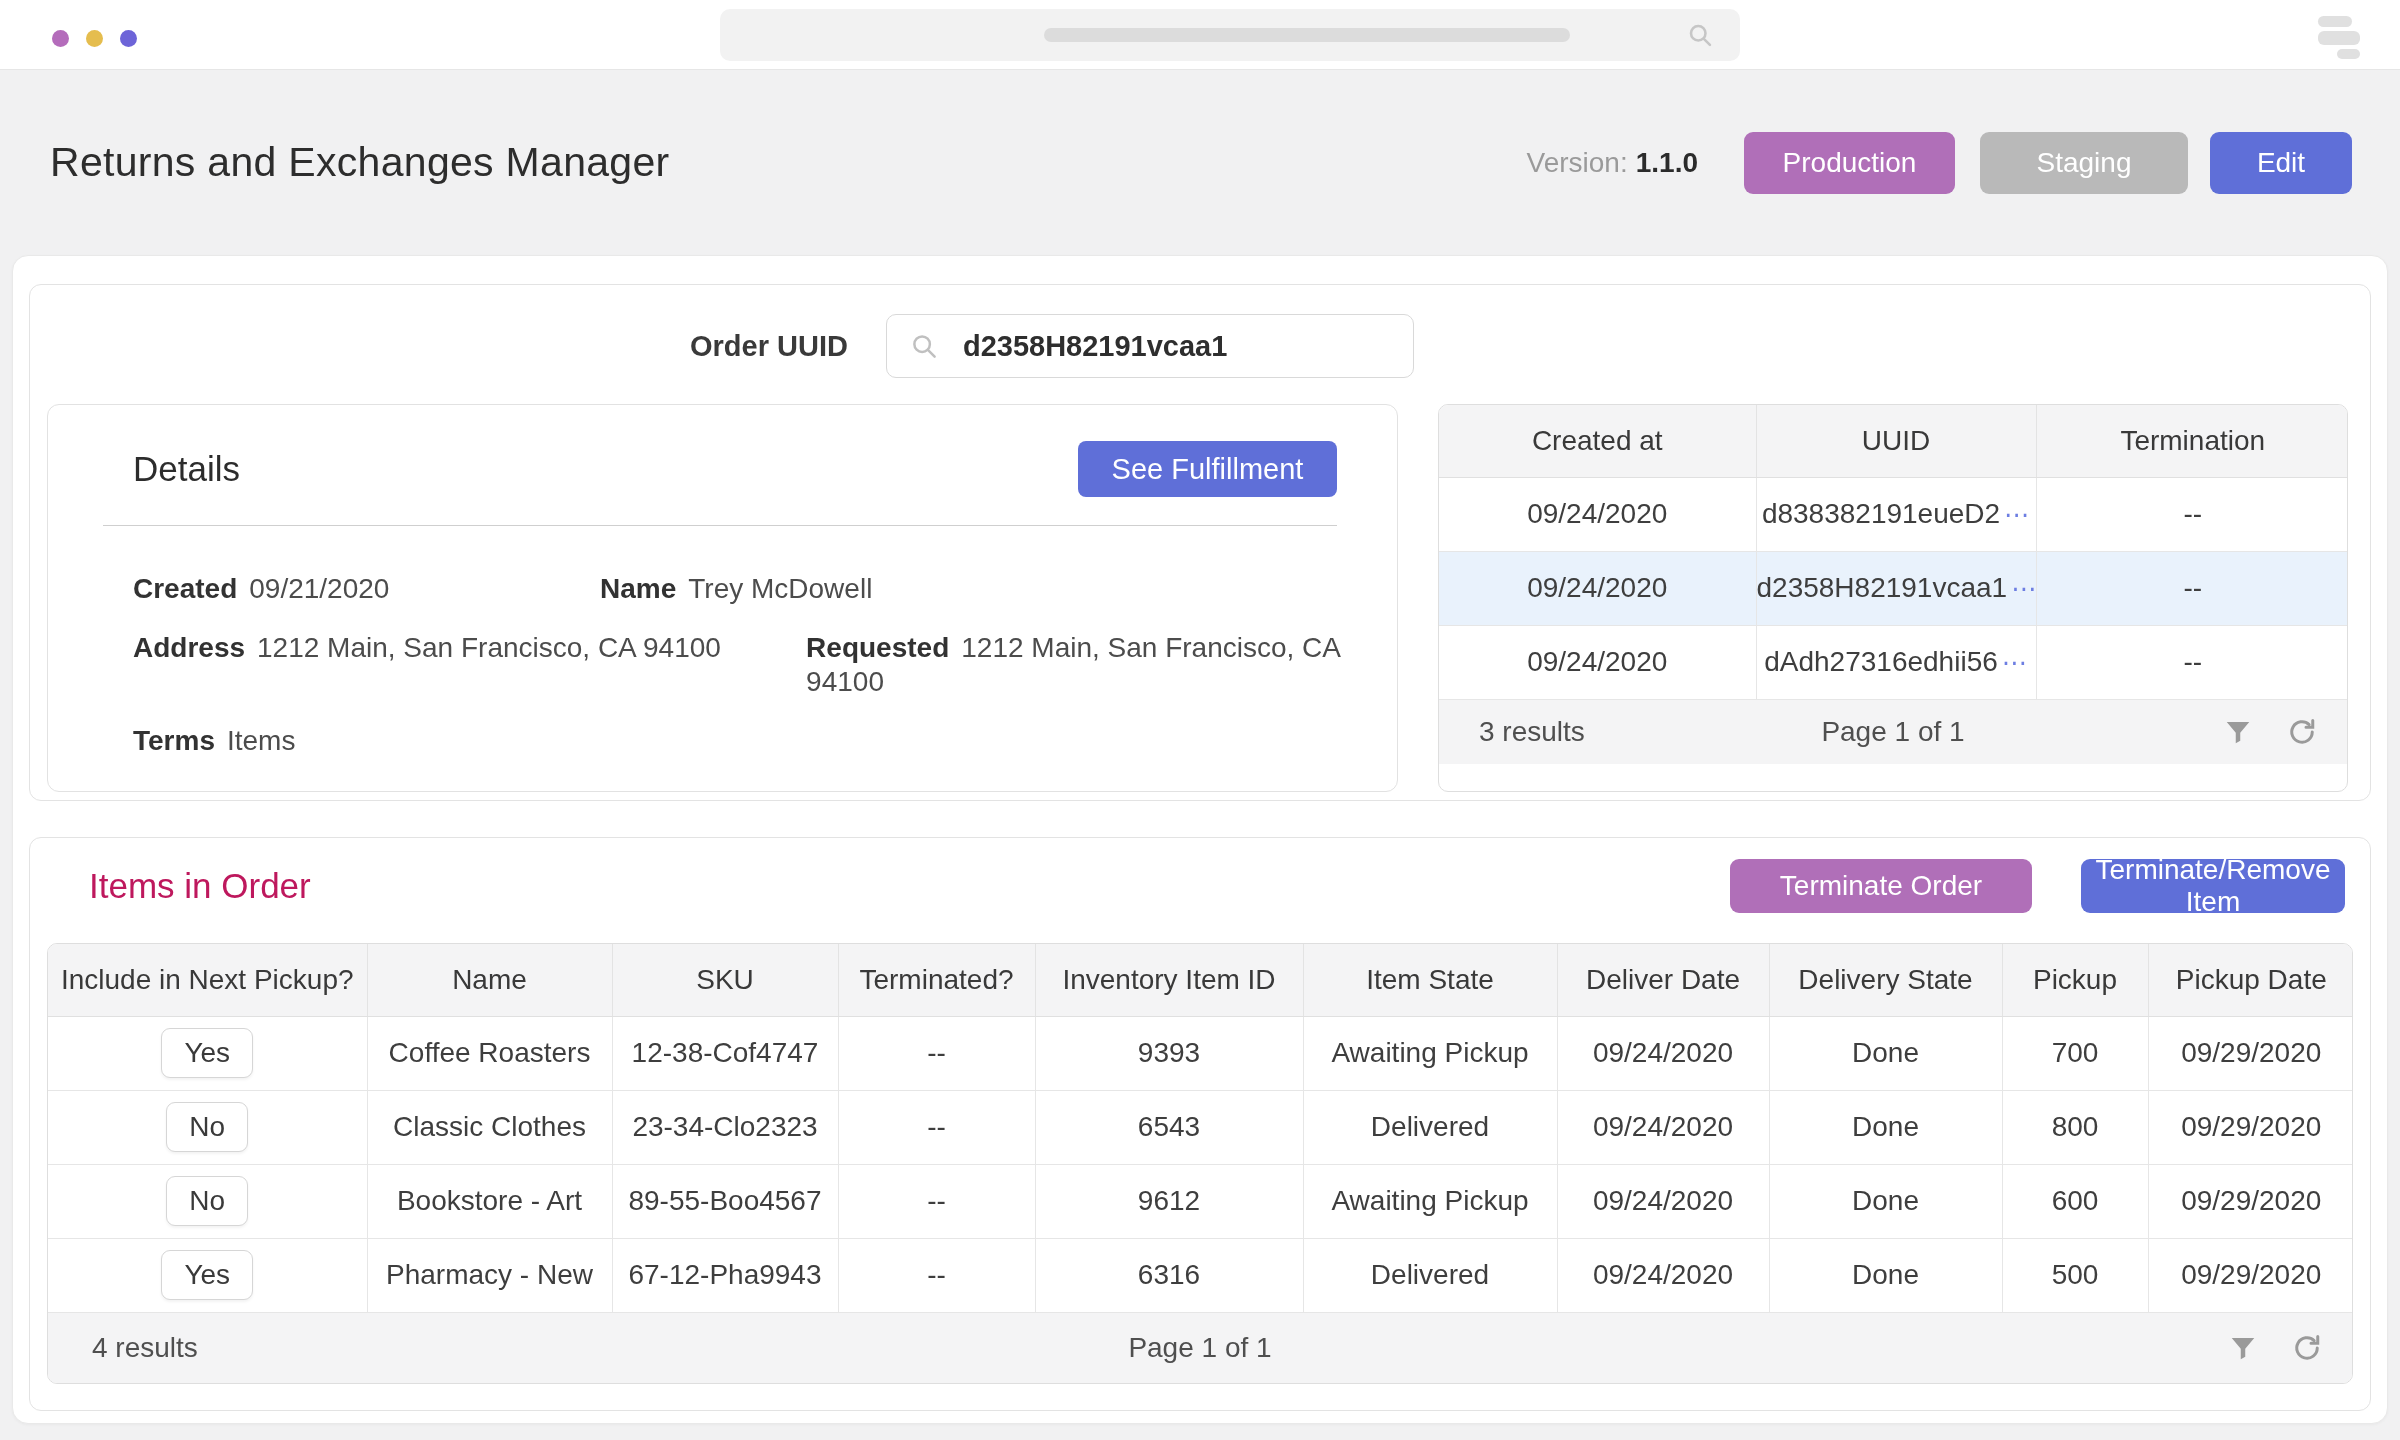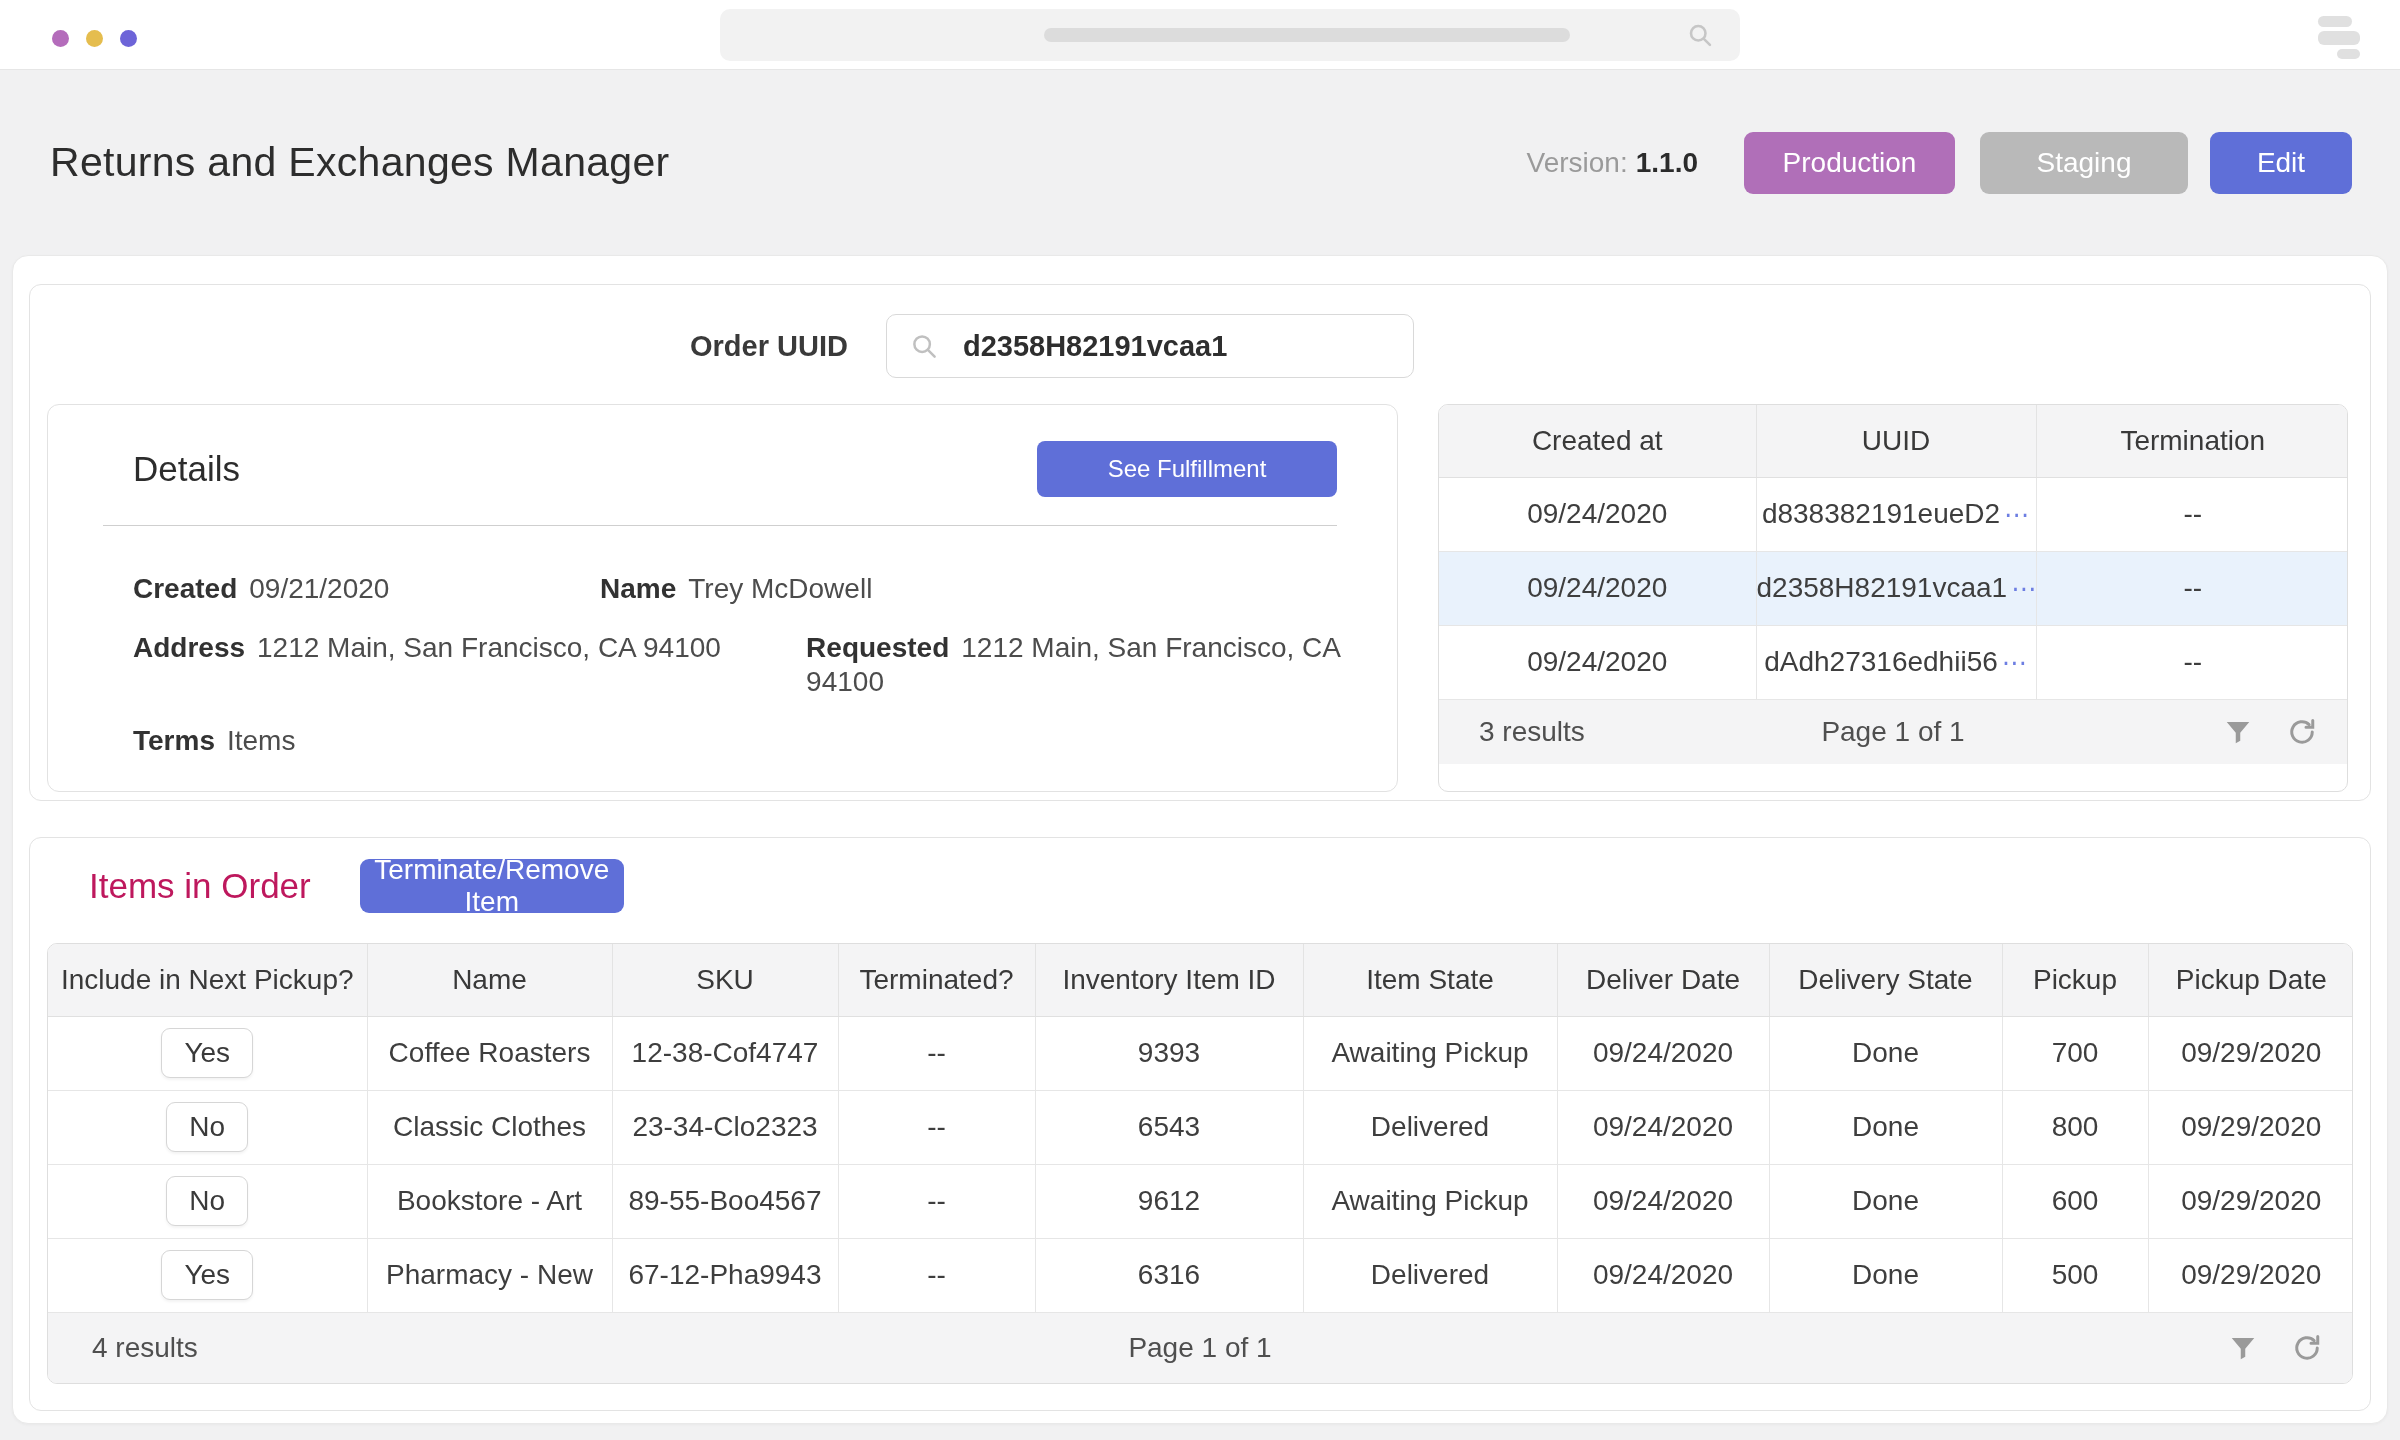--- a/index.html
+++ b/index.html
@@ -45,21 +45,21 @@
   .search-input { width:528px; height:64px; border:1px solid #d9d9d9; border-radius:10px;
                   display:flex; align-items:center; padding-left:22px; background:#fff; }
   .search-input svg { width:30px; height:30px; color:#c0c0c0; margin-right:24px; flex:none; }
   .search-value { font-size:29px; color:#2e2e2e; }
 
   
   .top-content { display:flex; justify-content:space-between; margin-top:26px; padding:0 22px 0 17px; }
   .details-card { width:1351px; height:388px; border:1px solid #e2e2e2; border-radius:12px; }
   .details-head { display:flex; align-items:center; margin:36px 60px 0 85px; }
   .details-head h2 { font-size:35px; font-weight:500; color:#2c2c2c; }
-  .btn-fulfill { margin-left:auto; width:300px; height:56px; background:#5f6fd8; font-size:24px; border-radius:8px; }
+  .btn-fulfill { margin-left:auto; width:259px; height:56px; background:#5f6fd8; font-size:29px; border-radius:8px; }
   .divider { height:1px; background:#cfcfcf; margin:28px 60px 0 55px; }
   .fields { margin-top:46px; font-size:28px; color:#4c4c4c; }
   .frow { display:flex; padding-left:85px; margin-bottom:25px; line-height:34px;gap:24px; }
   .fld b { color:#323232; font-weight:700; margin-right:12px; }
   .fw1 { width:443px; } .fw2 { width:517px; } .fwa { width:680px; }
 
   
   .tbl-wrap { border:1px solid #dedede; border-radius:10px; overflow:hidden; background:#fff; }
   table { border-collapse:collapse; width:100%; table-layout:fixed; }
   th { height:72px; background:#f4f4f5; font-weight:400; font-size:28px; color:#393939;
@@ -205,20 +205,21 @@
               </svg>
           </span>
         </div>
       </div>
     </div>
   </section>
 
   <section class="panel panel-items">
     <div class="items-head">
       <h2>Items in Order</h2>
+      <button class="btn btn-terminate">Terminate Order</button>
       <button class="btn btn-remove">Terminate/Remove Item</button>
     </div>
 
     <div class="tbl-wrap items-wrap">
       <table>
         <colgroup>
           <col style="width:319px">
             <col style="width:245px">
             <col style="width:226px">
             <col style="width:197px">

